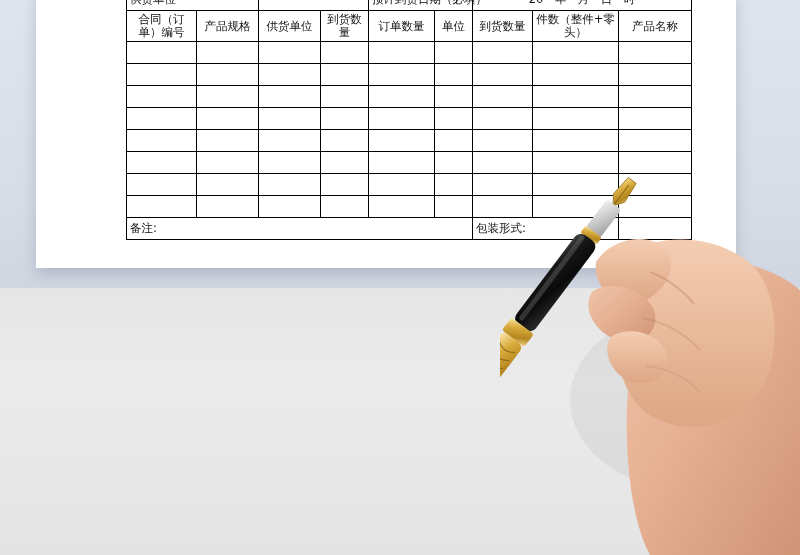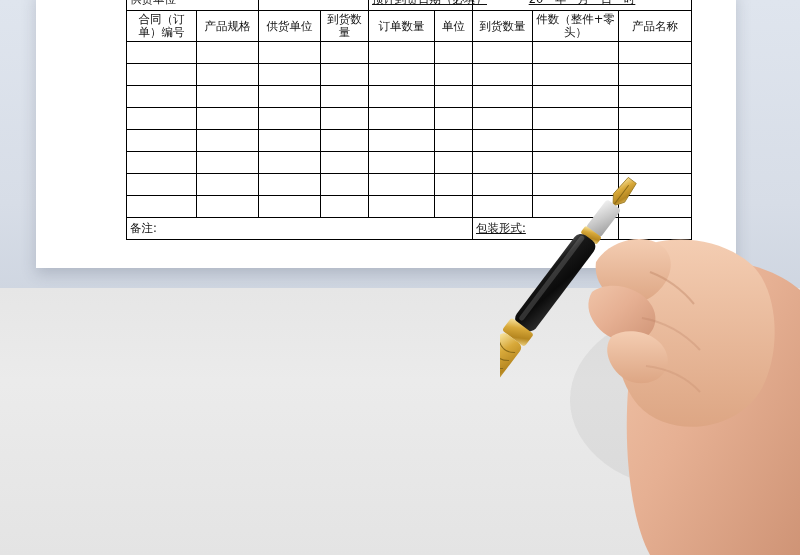--- a/index.html
+++ b/index.html
@@ -94,21 +94,21 @@
   td.blank { height: 24px; }
   td.note-cell {
     height: 30px;
     text-align: left;
     vertical-align: middle;
   }
   .hcell-2line {
     display: block;
     text-align: center;
   }
-  .nowrap { white-space: nowrap; text-decoration: underline; }
+  .nowrap { white-space: nowrap; }
 
   
   .hand-wrap {
     position: absolute;
     right: 0;
     top: 140px;
     width: 300px;
     height: 415px;
     pointer-events: none;
   }

